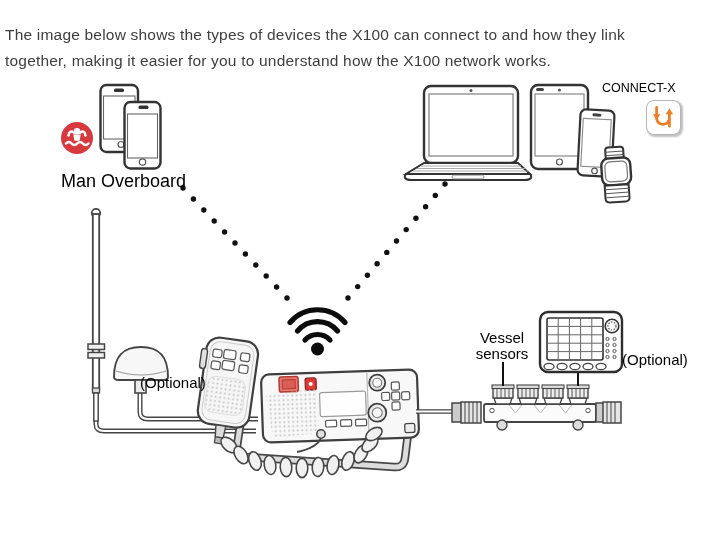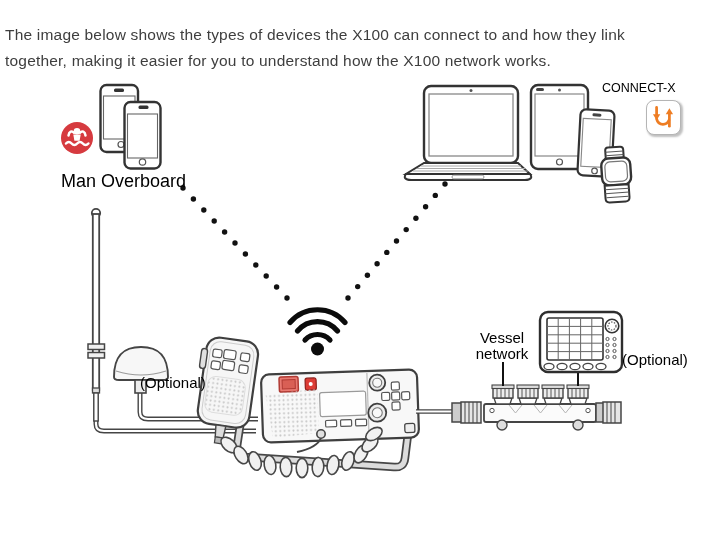--- a/index.html
+++ b/index.html
@@ -314,16 +314,16 @@
         <path d="M24.5,27.5 L24.5,14"></path>
       </g>
       <polygon points="6.5,14.5 14.5,14.5 10.5,21" fill="#ee7d23"></polygon>
       <polygon points="20.5,14.5 28.5,14.5 24.5,8" fill="#ee7d23"></polygon>
     </svg>
   </div>
 
   <div class="lbl lbl-mob">Man Overboard</div>
   <div class="lbl lbl-cx">CONNECT-X</div>
   <div class="lbl lbl-opt1">(Optional)</div>
-  <div class="lbl lbl-vs">Vessel network</div>
+  <div class="lbl lbl-vs">Vessel sensors</div>
   <div class="lbl lbl-opt2">(Optional)</div>
 
 </div>
 
 </body></html>

